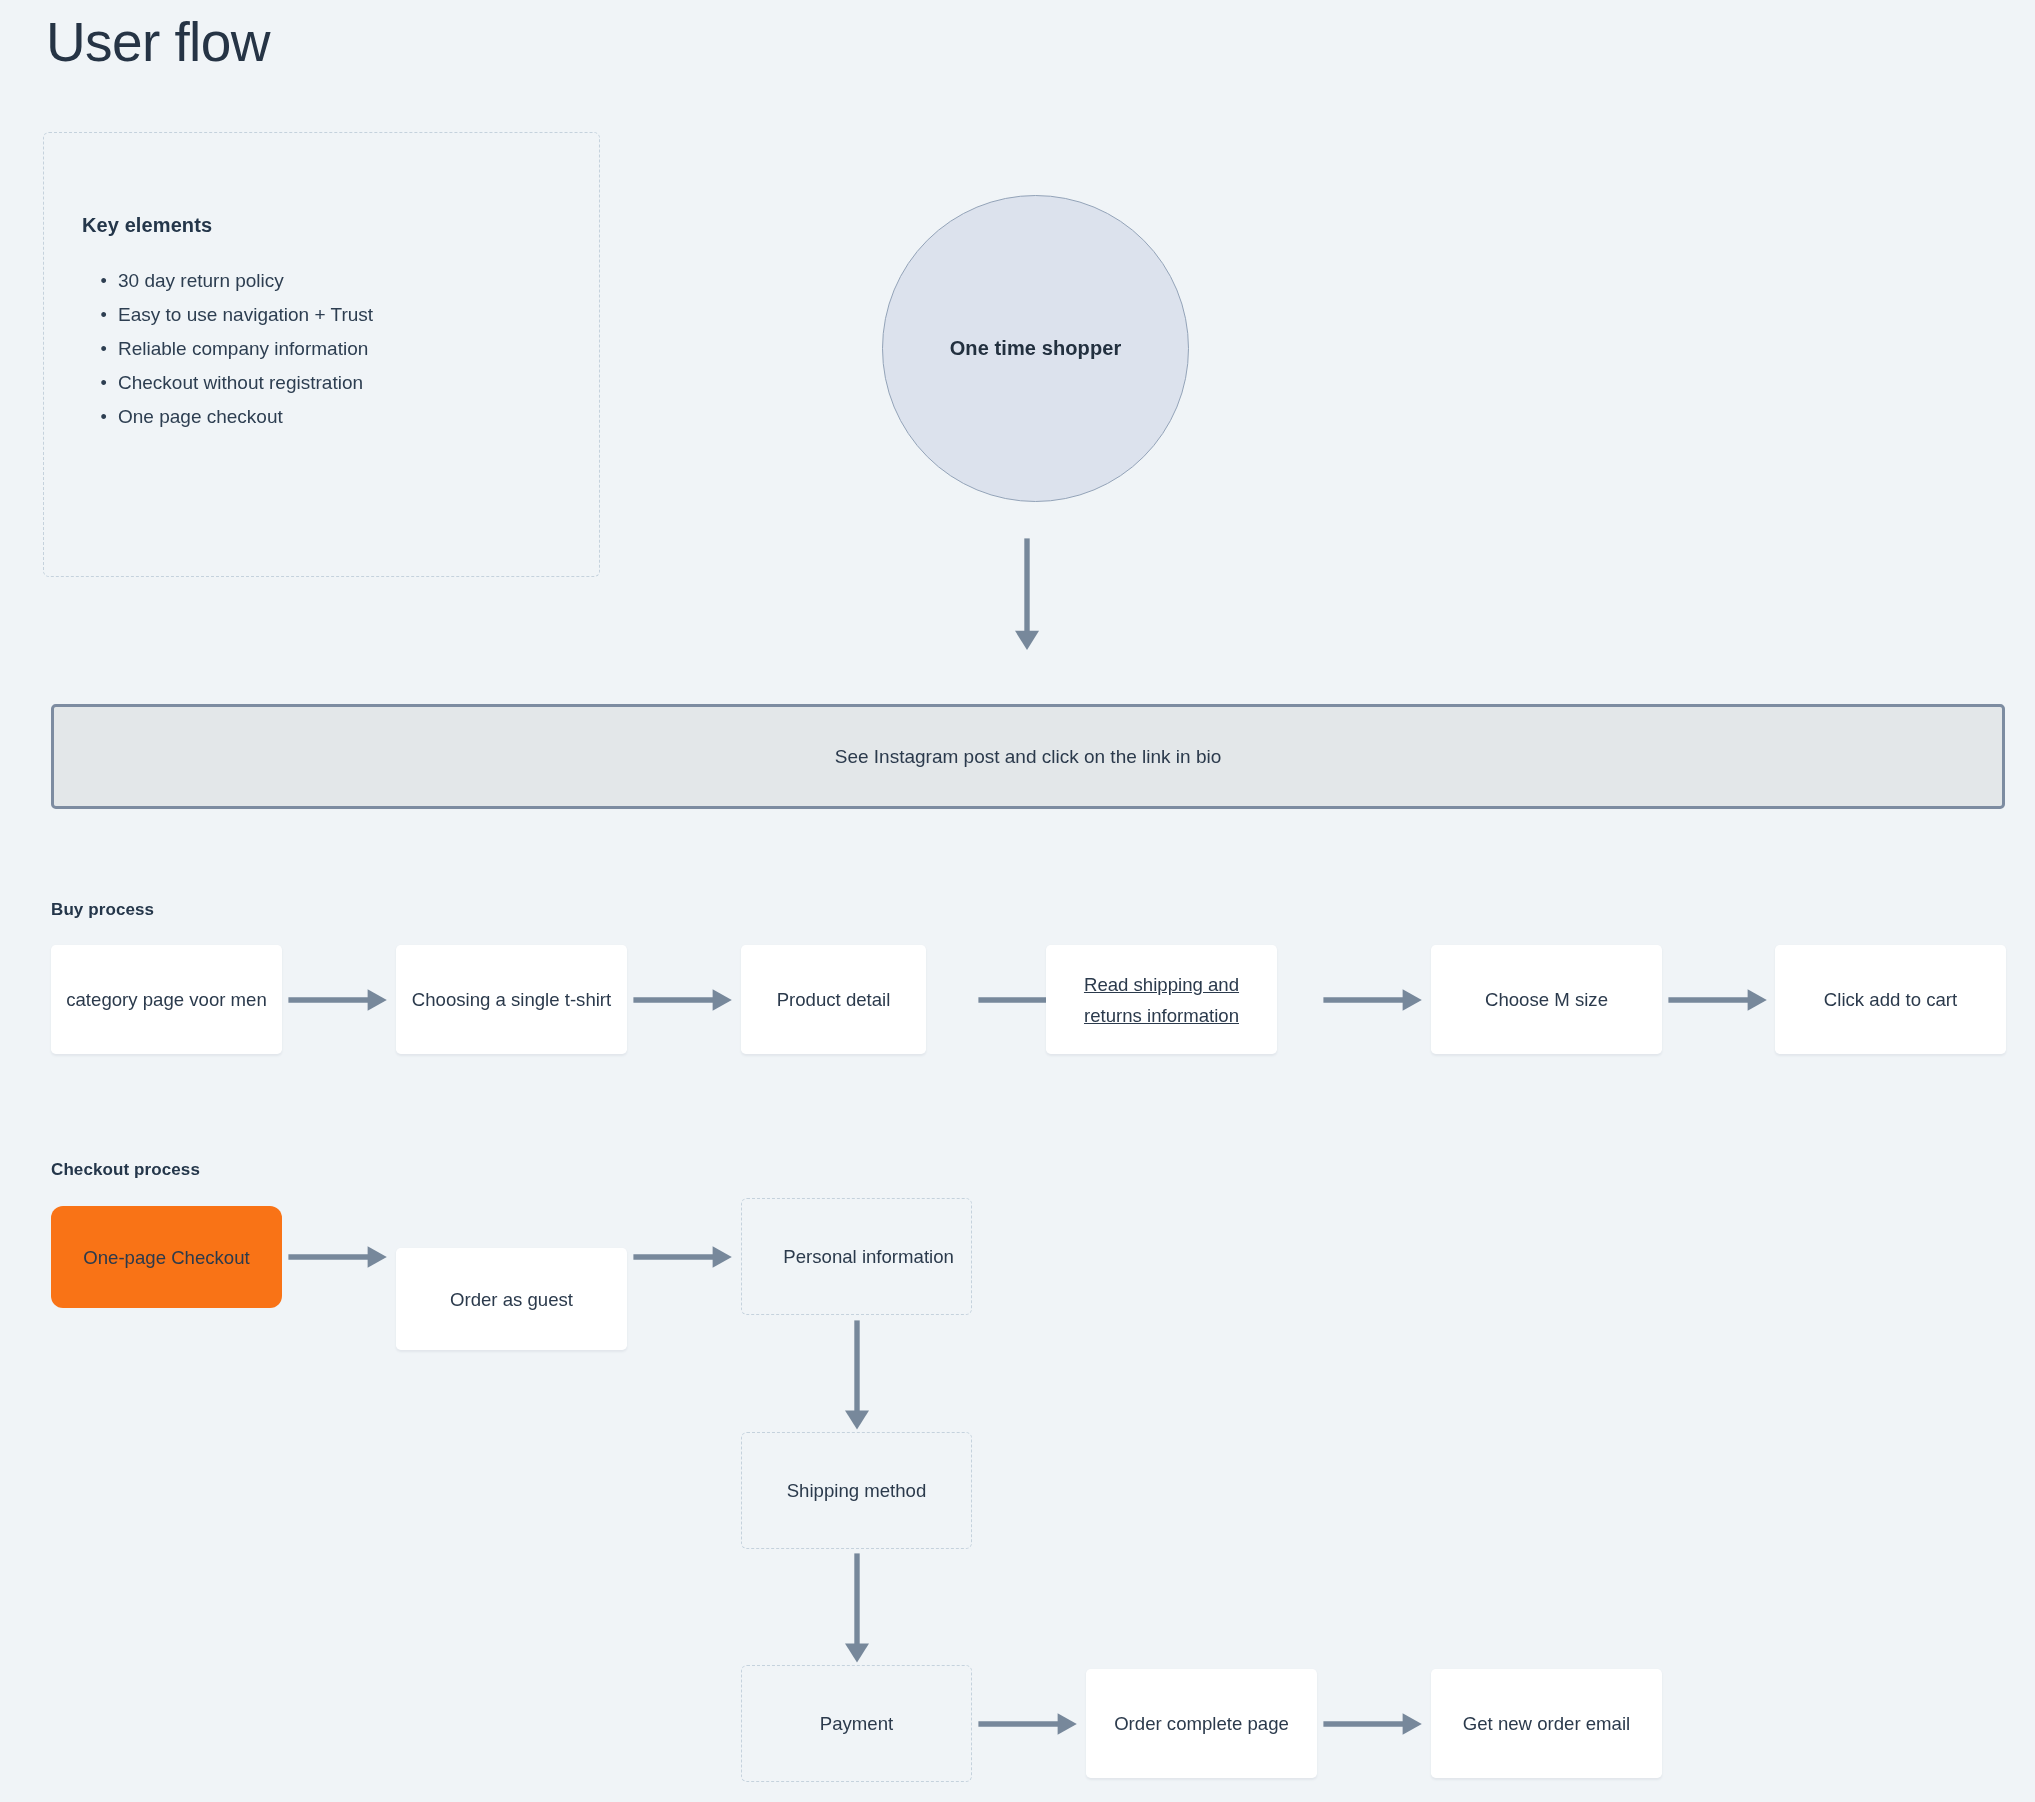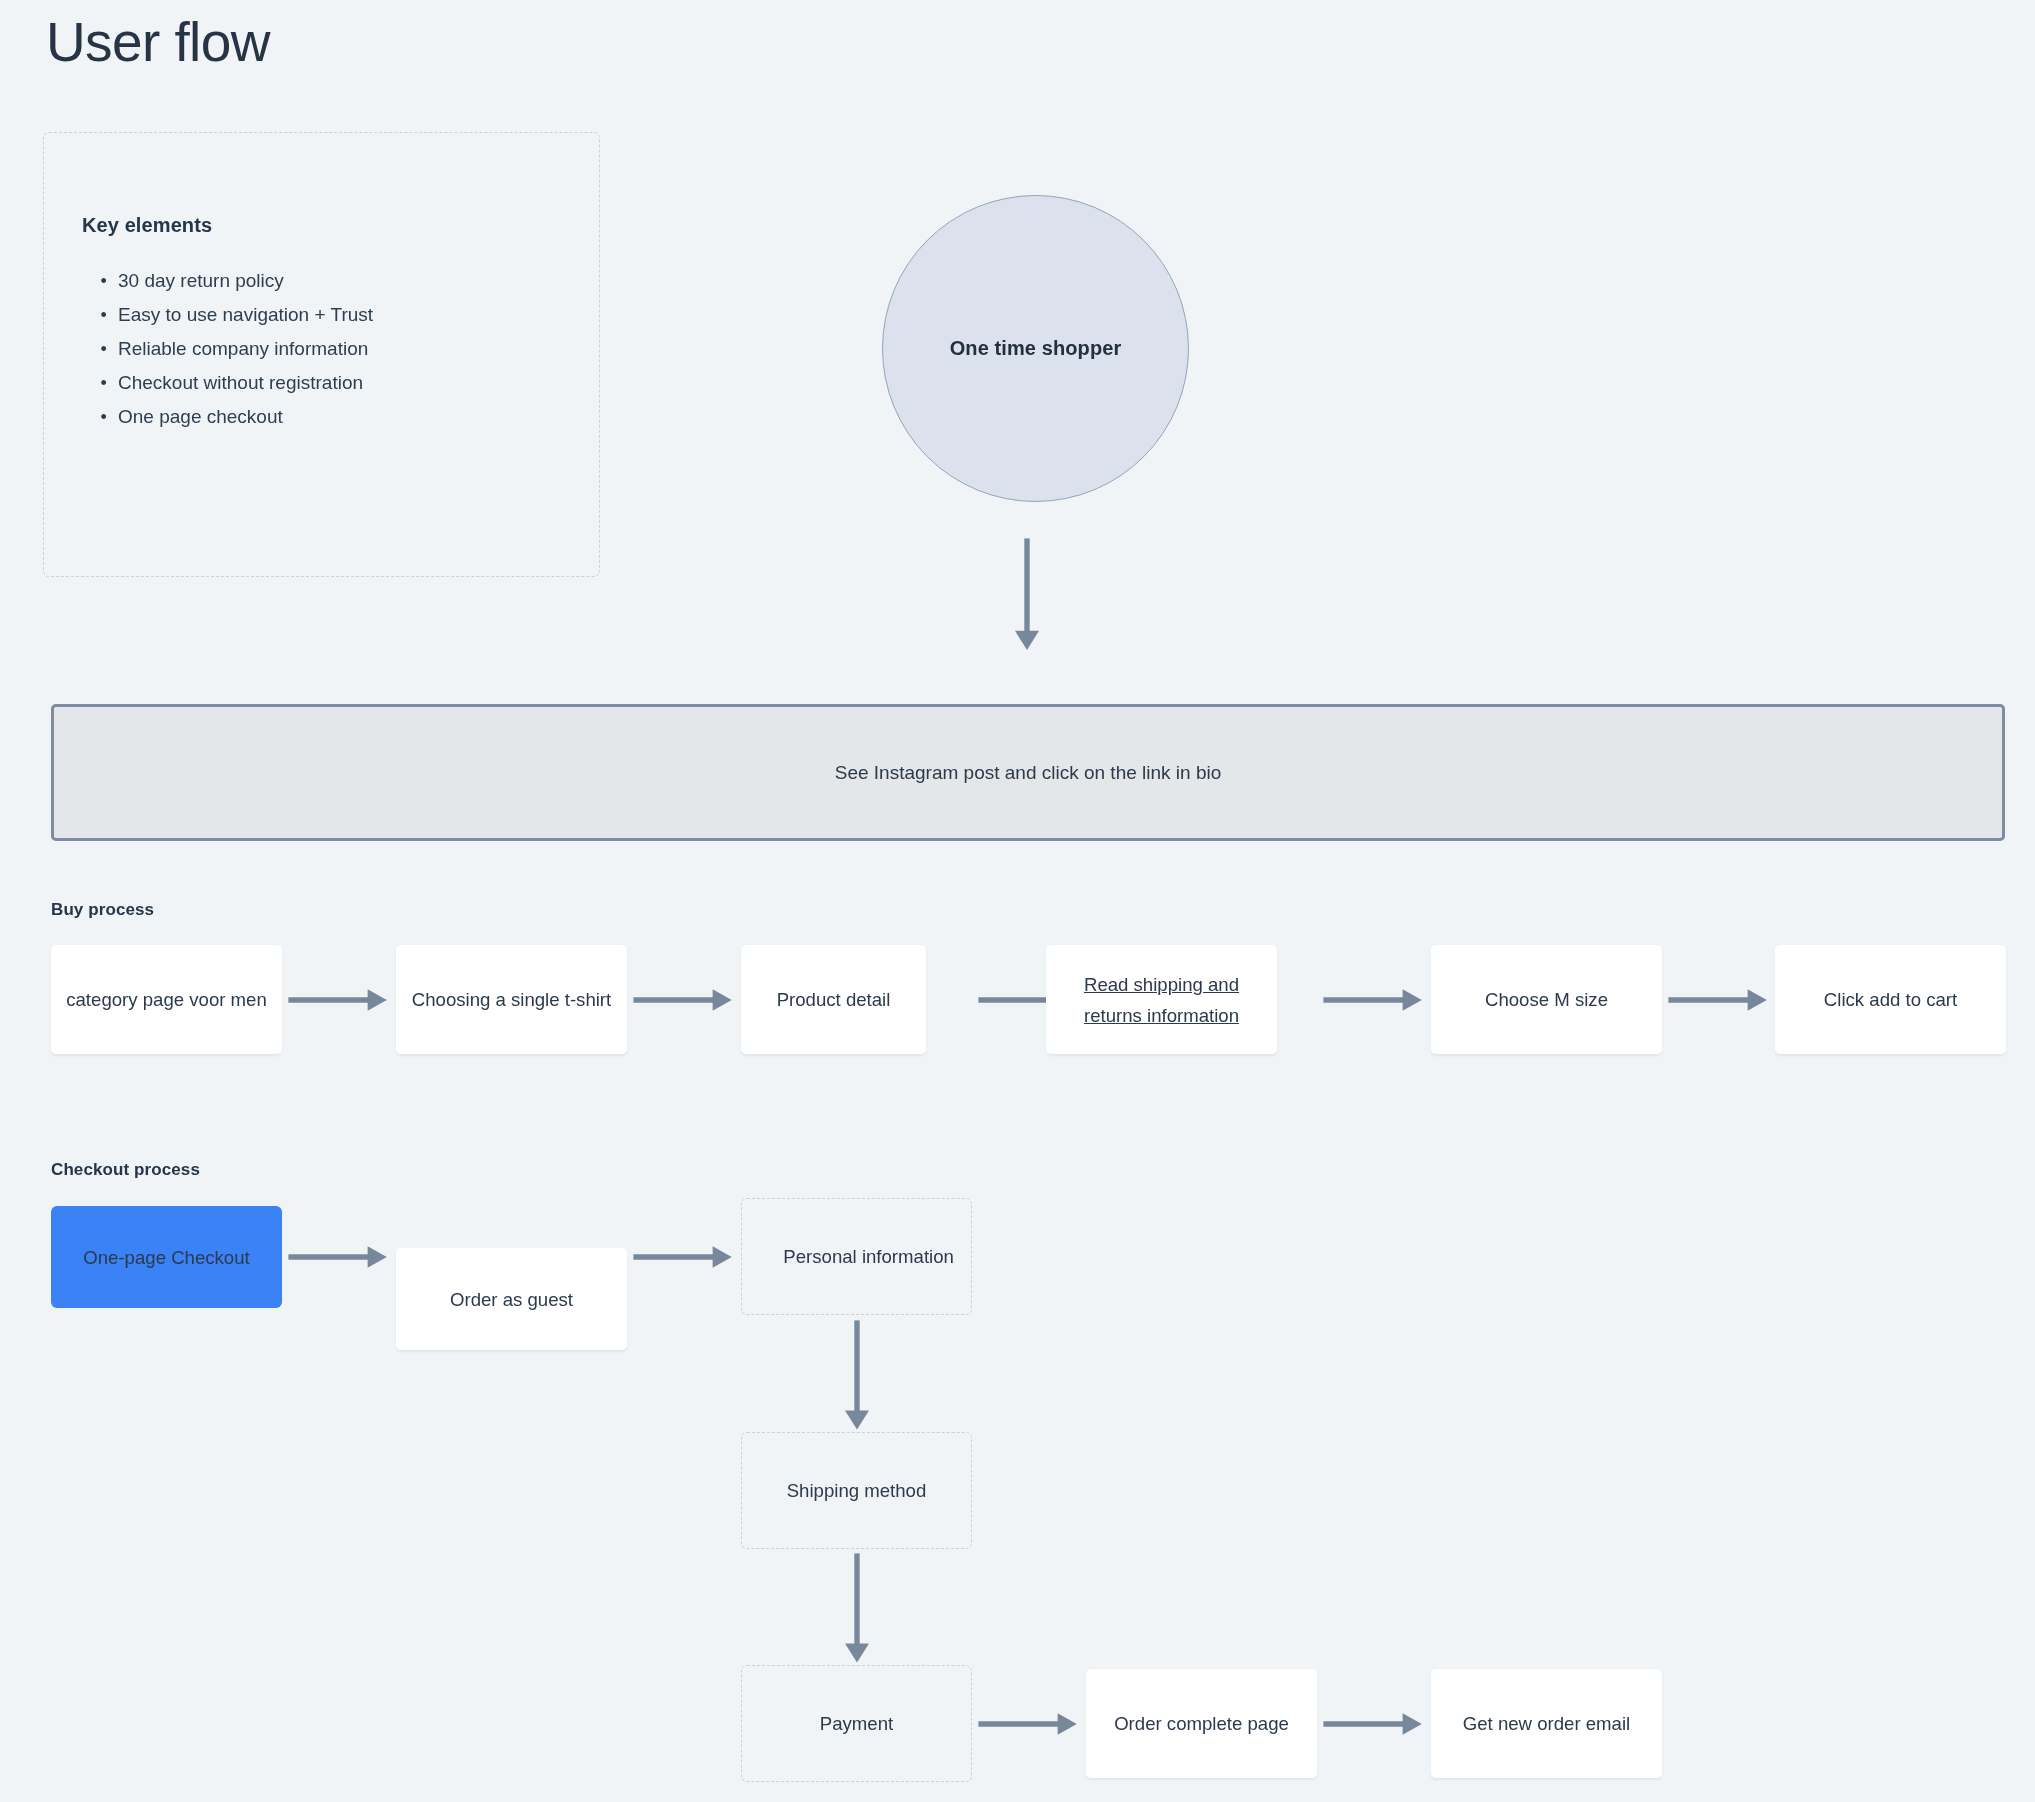--- a/index.html
+++ b/index.html
@@ -105,21 +105,21 @@
   .h-arrow {
     position: absolute;
   }
 
   
   .banner {
     position: absolute;
     left: 51px;
     top: 704px;
     width: 1954px;
-    height: 137px;
+    height: 105px;
     background: #e3e7e9;
     border: 3px solid #7d8ca1;
     border-radius: 4.8px;
     box-sizing: border-box;
     display: flex;
     align-items: center;
     justify-content: center;
   }
   .banner-label {
     font-size: 19px;
@@ -152,22 +152,22 @@
     background: #ffffff;
     border-radius: 4.8px;
     box-shadow: 0 1.2px 2.4px rgba(40,60,80,0.07);
   }
   .fbox.dashed {
     background: transparent;
     border: 1.8px dashed #c5d2dd;
     border-radius: 6px;
   }
   .fbox.highlight {
-    background: #3b82f6;
-    border-radius: 6px;
+    background: #f97316;
+    border-radius: 12px;
   }
 </style>
 </head>
 <body>
 
 <div class="page-title">User flow</div>
 
 <div class="key-panel">
   <div class="key-title">Key elements</div>
   <ul class="key-list">

